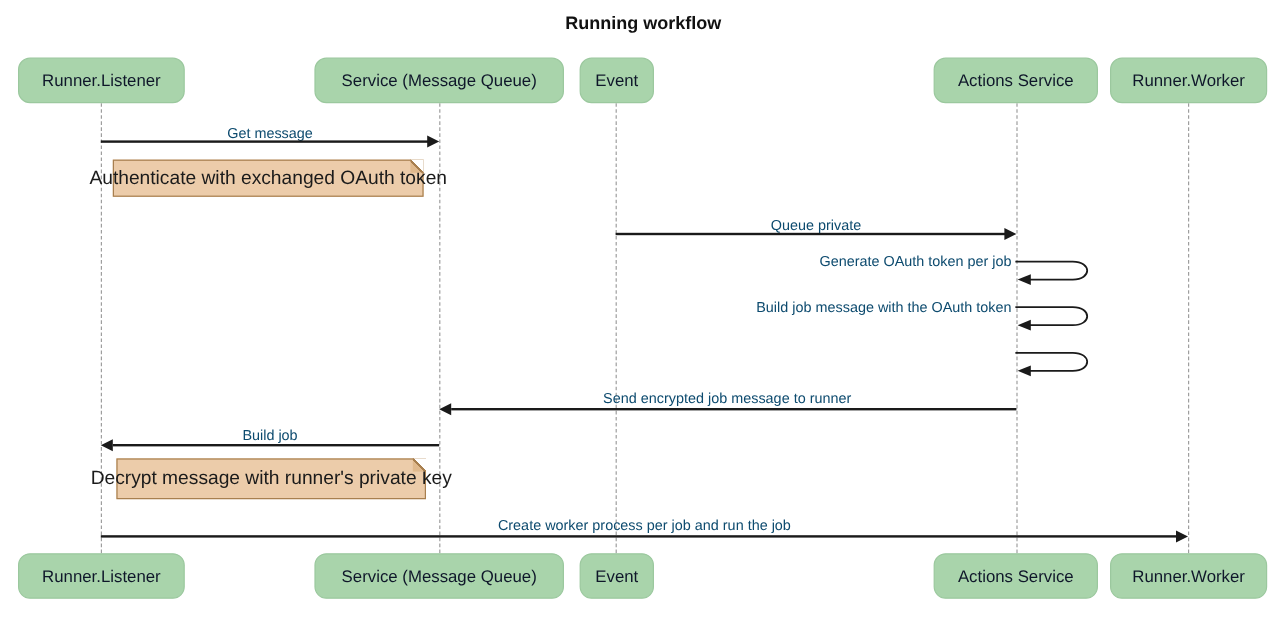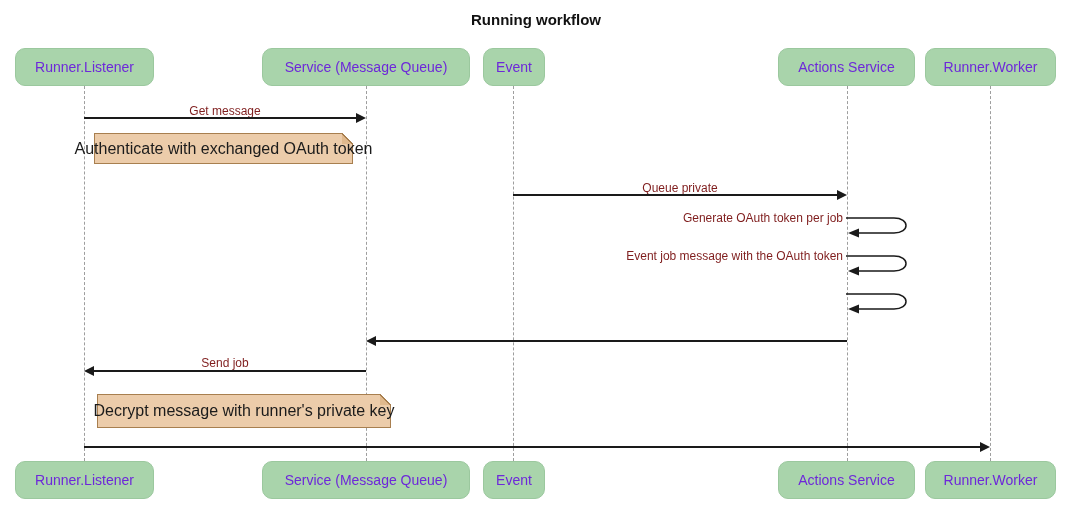--- a/index.html
+++ b/index.html
@@ -12,24 +12,24 @@
     font-size:15px;font-weight:bold;color:#111;
   }
   .lifeline{
     position:absolute;top:86px;height:375px;width:0;
     border-left:1px dashed #9e9e9e;
   }
   .actor{
     position:absolute;height:38px;background:#a9d4ab;border:1px solid #9bc89e;
     border-radius:10px;box-sizing:border-box;
     display:flex;align-items:center;justify-content:center;
-    font-size:14px;color:#6d28d9;white-space:nowrap;
+    font-size:14px;color:#0f172a;white-space:nowrap;
   }
   .msg-label{
-    position:absolute;font-size:12px;line-height:14px;white-space:nowrap;color:#7f1d1d;
+    position:absolute;font-size:12px;line-height:14px;white-space:nowrap;color:#0c4a6e;
   }
   .msg-label.centered{transform:translateX(-50%);}
   .msg-label.right-aligned{}
   .msg-line{position:absolute;height:1.5px;background:#1a1a1a;}
   .arrowhead{position:absolute;width:0;height:0;border-top:5px solid transparent;border-bottom:5px solid transparent;}
   .arrowhead.right{border-left:10px solid #1a1a1a;}
   .arrowhead.left{border-right:10px solid #1a1a1a;}
   .note{
     position:absolute;background:#ecccaa;border:1px solid #a87f4f;box-sizing:border-box;
     display:flex;align-items:center;justify-content:center;
@@ -82,43 +82,45 @@
   <div class="msg-label centered" style="left:680px;top:181px">Queue private</div>
   <div class="msg-line" style="left:513px;top:194px;width:325px"></div>
   <div class="arrowhead right" style="left:837px;top:190px"></div>
 
   <div class="msg-label right-aligned" style="right:229px;top:211px">Generate OAuth token per job</div>
   <svg class="self-loop" style="left:846px;top:215px" width="70" height="24" viewBox="0 0 70 24">
     <path d="M0,3 L48,3 C64,3 64,18 48,18 L12,18" fill="none" stroke="#1a1a1a" stroke-width="1.5"></path>
     <polygon points="13,13.5 13,22.5 2,18" fill="#1a1a1a"></polygon>
   </svg>
 
-  <div class="msg-label right-aligned" style="right:229px;top:249px">Event job message with the OAuth token</div>
+  <div class="msg-label right-aligned" style="right:229px;top:249px">Build job message with the OAuth token</div>
   <svg class="self-loop" style="left:846px;top:253px" width="70" height="24" viewBox="0 0 70 24">
     <path d="M0,3 L48,3 C64,3 64,18 48,18 L12,18" fill="none" stroke="#1a1a1a" stroke-width="1.5"></path>
     <polygon points="13,13.5 13,22.5 2,18" fill="#1a1a1a"></polygon>
   </svg>
 
   <svg class="self-loop" style="left:846px;top:291px" width="70" height="24" viewBox="0 0 70 24">
     <path d="M0,3 L48,3 C64,3 64,18 48,18 L12,18" fill="none" stroke="#1a1a1a" stroke-width="1.5"></path>
     <polygon points="13,13.5 13,22.5 2,18" fill="#1a1a1a"></polygon>
   </svg>
 
+  <div class="msg-label centered" style="left:606px;top:325px">Send encrypted job message to runner</div>
   <div class="msg-line" style="left:376px;top:340px;width:471px"></div>
   <div class="arrowhead left" style="left:366px;top:336px"></div>
 
-  <div class="msg-label centered" style="left:225px;top:356px">Send job</div>
+  <div class="msg-label centered" style="left:225px;top:356px">Build job</div>
   <div class="msg-line" style="left:94px;top:370px;width:272px"></div>
   <div class="arrowhead left" style="left:84px;top:366px"></div>
 
-  <div class="note" style="left:97px;top:394px;width:294px;height:34px">
+  <div class="note" style="left:97px;top:382px;width:258px;height:34px">
     <span>Decrypt message with runner's private key</span>
     <span class="note-fold"></span>
   </div>
 
+  <div class="msg-label centered" style="left:537px;top:431px">Create worker process per job and run the job</div>
   <div class="msg-line" style="left:84px;top:446px;width:897px"></div>
   <div class="arrowhead right" style="left:980px;top:442px"></div>
 
   <div class="actor" style="left:15px;top:461px;width:139px">
       <span>Runner.Listener</span>
     </div>
   <div class="actor" style="left:262px;top:461px;width:208px">
       <span>Service (Message Queue)</span>
     </div>
   <div class="actor" style="left:483px;top:461px;width:62px">

